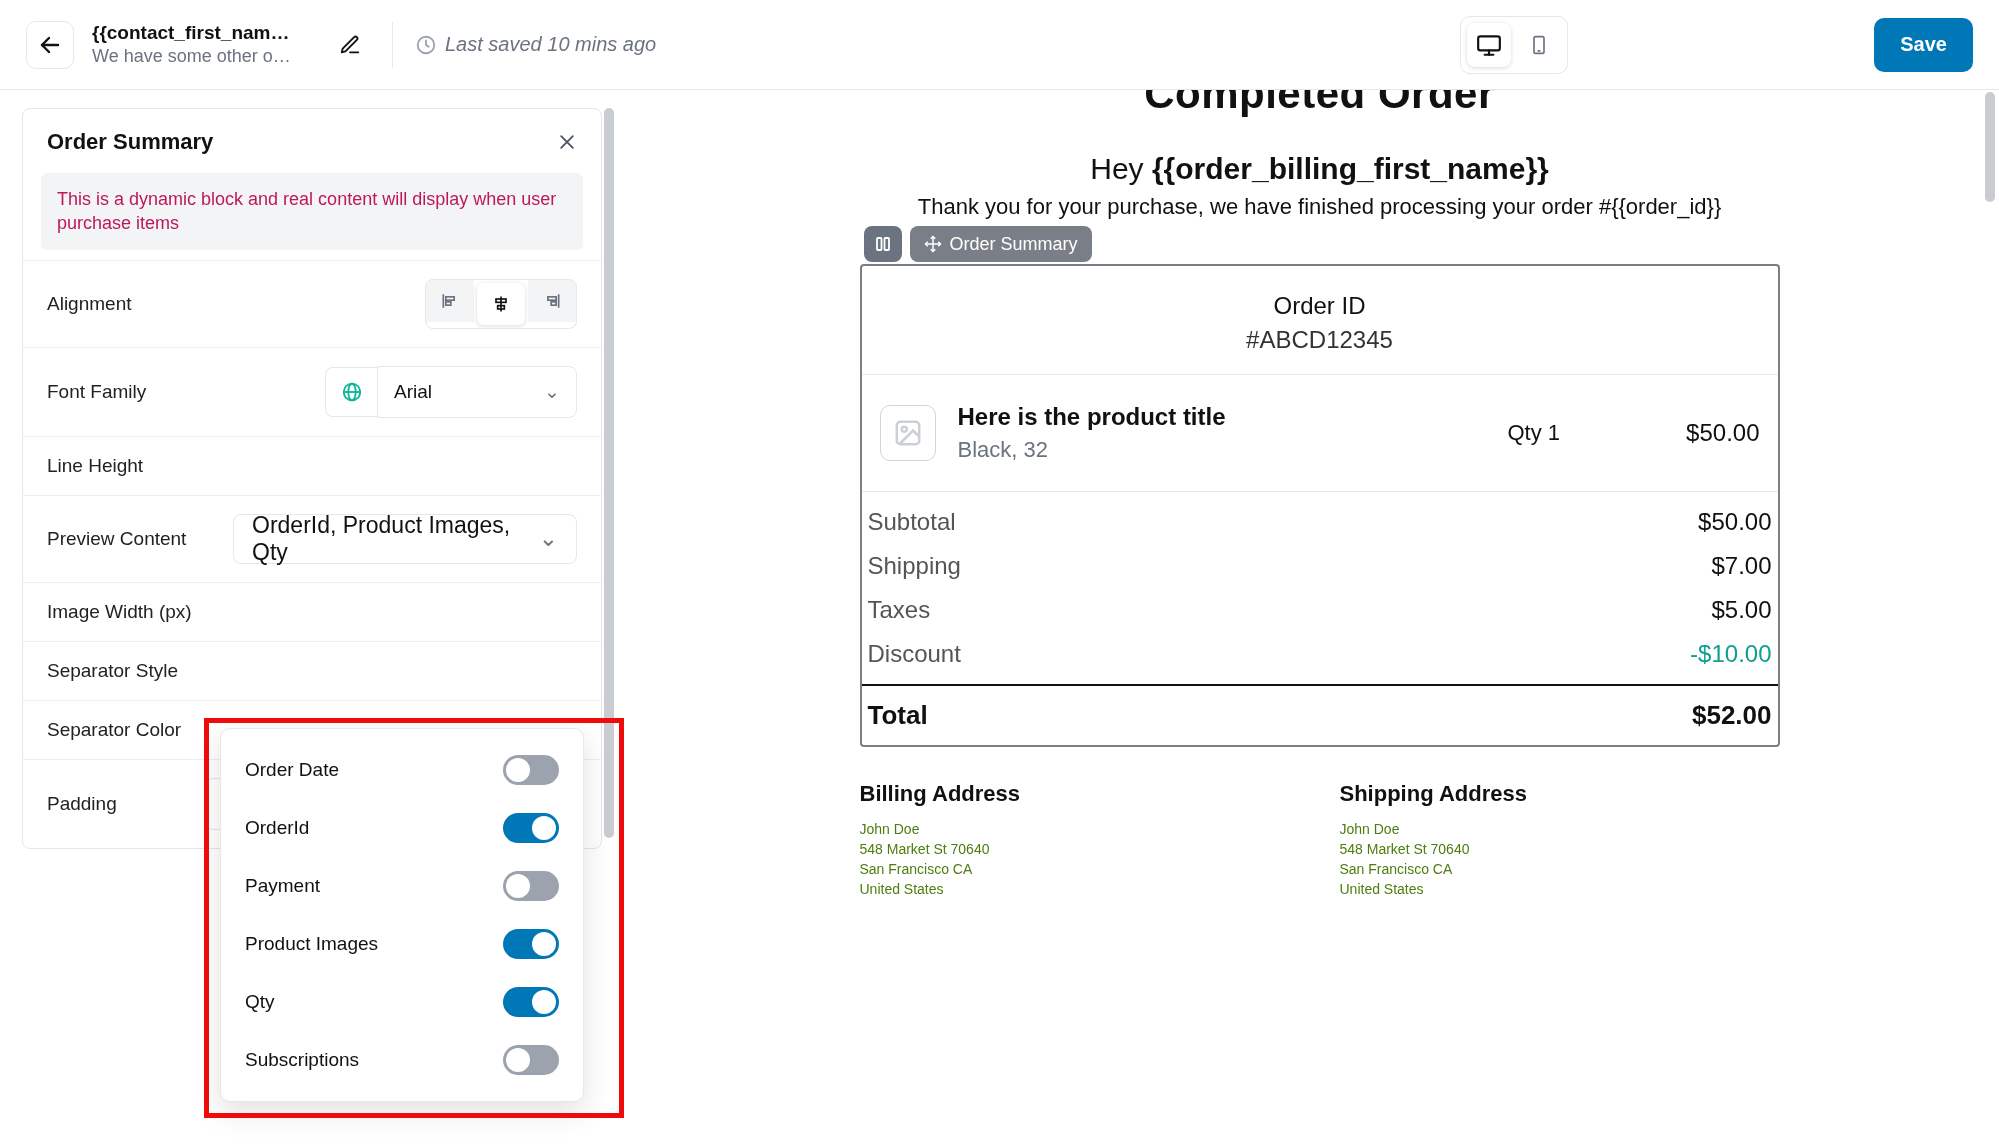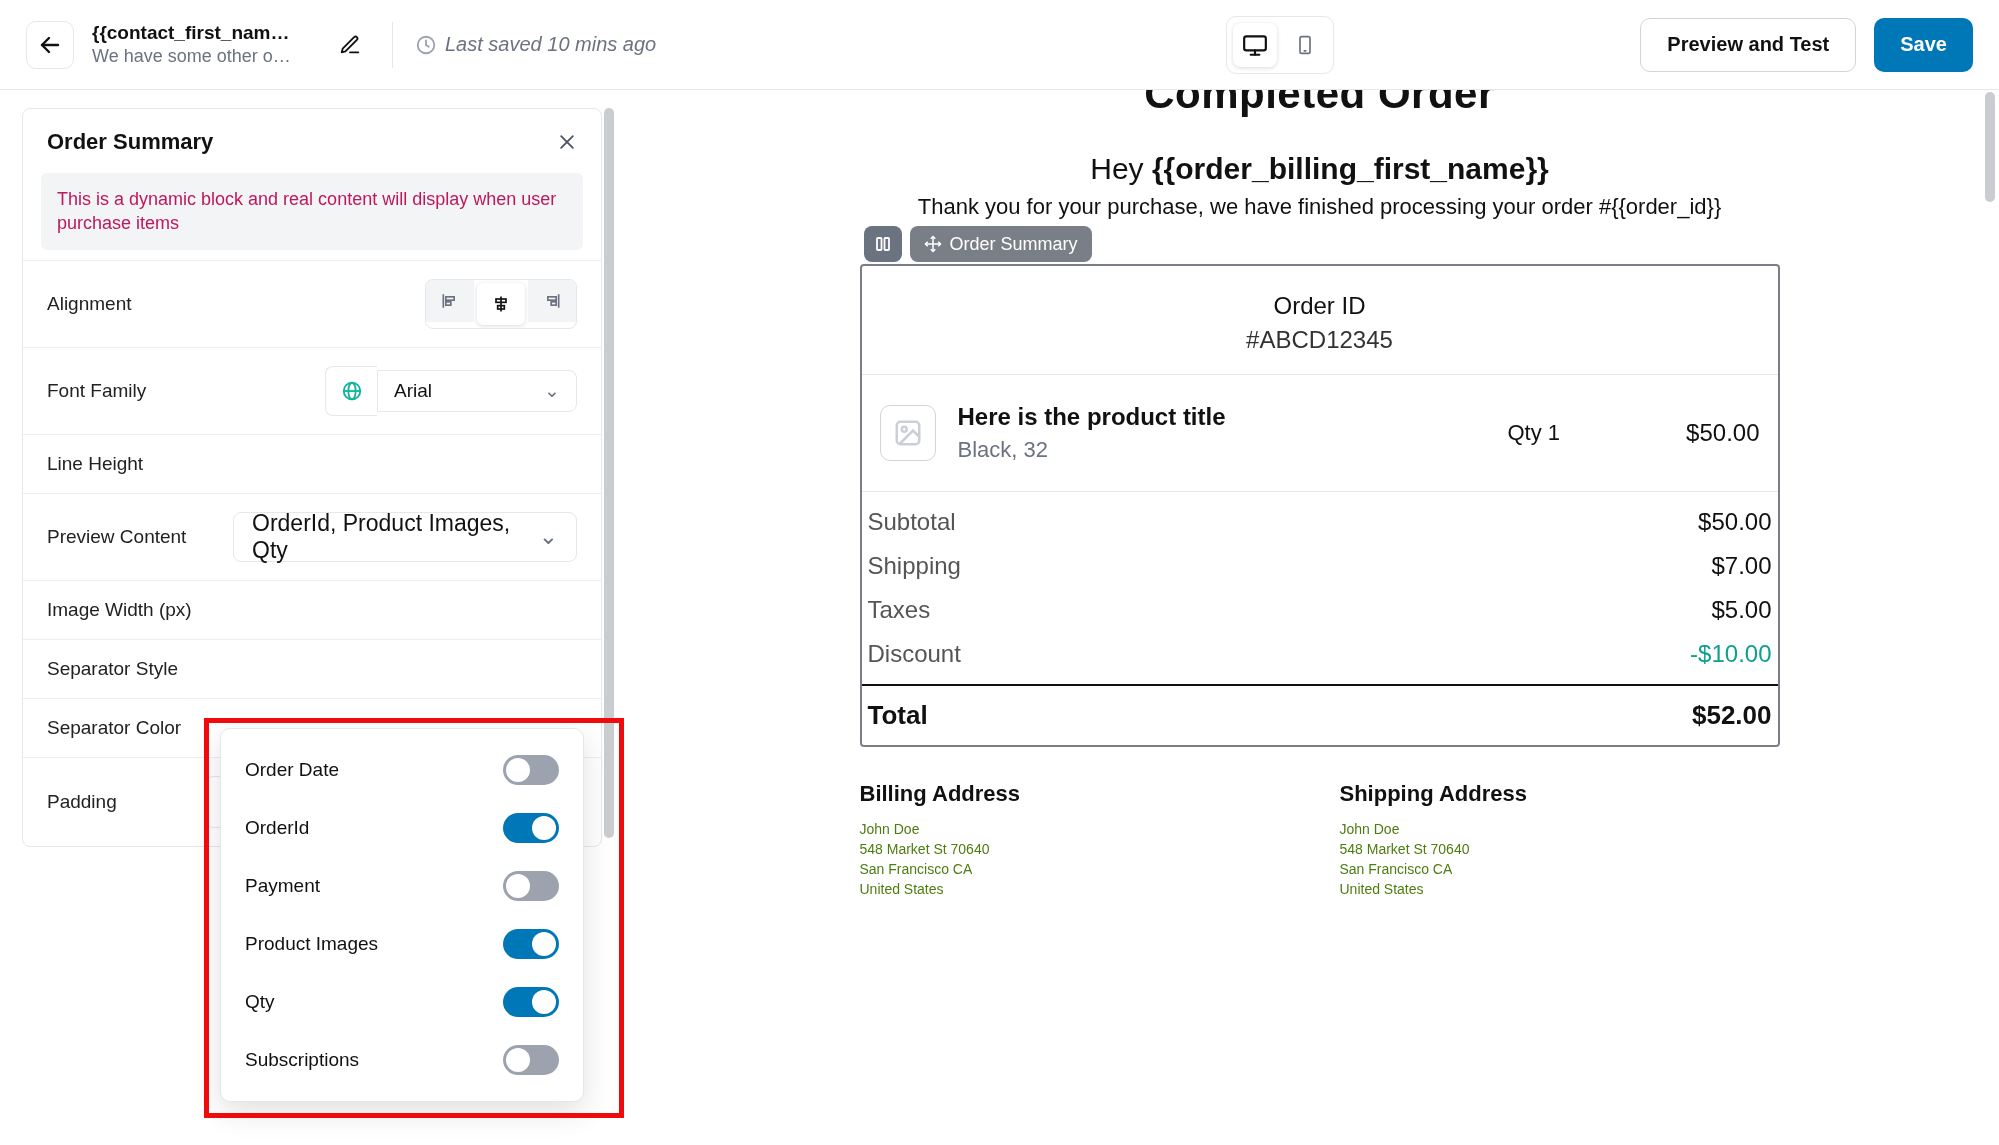--- a/index.html
+++ b/index.html
@@ -37,21 +37,21 @@
 .row { display: flex; align-items: center; justify-content: space-between; padding: 18px 24px; border-top: 1px solid #eceef1; }
 .row-label { font-size: 19px; color: #222; }
 
 .align-group { display: flex; border: 1px solid #e5e7eb; border-radius: 8px; overflow: hidden; }
 .align-btn { width: 48px; height: 42px; display: flex; align-items: center; justify-content: center; cursor: pointer; }
 .align-btn.active { background: #fff; box-shadow: 0 1px 4px rgba(0,0,0,.15); margin: 3px; border-radius: 6px; }
 .align-btn:not(.active) { background: #f3f4f6; }
 
 .field { display: flex; align-items: center; gap: 0; }
 .field-icon { width: 52px; height: 50px; border: 1px solid #e5e7eb; border-right: none; border-radius: 8px 0 0 8px; display: flex; align-items: center; justify-content: center; color: #10b981; }
-.select, .textin { height: 42px; border: 1px solid #e5e7eb; border-radius: 8px; padding: 0 16px; font-size: 19px; display: flex; align-items: center; justify-content: space-between; background: #fff; }
+.select, .textin { height: 52px; border: 1px solid #e5e7eb; border-radius: 8px; padding: 0 16px; font-size: 19px; display: flex; align-items: center; justify-content: space-between; background: #fff; }
 .select.has-icon { border-radius: 0 8px 8px 0; }
 .select { width: 200px; cursor: pointer; gap: 14px; }
 .chev { color: #6b7280; }
 .textin input { border: none; outline: none; font-size: 19px; width: 100%; }
 .textin { width: 254px; }
 .textin.sm { width: 254px; }
 
 .preview-select { width: 344px; height: 50px; border: 1px solid #e5e7eb; border-radius: 8px; padding: 0 18px; font-size: 23px; display: flex; align-items: center; justify-content: space-between; cursor: pointer; }
 
 .padding-group { display: flex; border: 1px solid #e5e7eb; border-radius: 8px; overflow: hidden; }
@@ -148,23 +148,20 @@
         </svg>
     </div>
     <div class="device-btn">
       <svg width="20" height="26" viewBox="0 0 24 24" fill="none" stroke="#6b7280" stroke-width="2" stroke-linecap="round" stroke-linejoin="round">
           <rect x="6" y="2" width="12" height="20" rx="2"></rect>
           <line x1="11" y1="19" x2="13" y2="19"></line>
         </svg>
     </div>
   </div>
   <div style="width:270px"></div>
-  <div class="btn secondary">
-      <span>Preview and Test</span>
-    </div>
   <div class="btn primary">
       <span>Save</span>
     </div>
 </div>
 
 <div class="main">
 
   <div class="panel-wrap">
     <div class="panel">
       <div class="panel-head">

